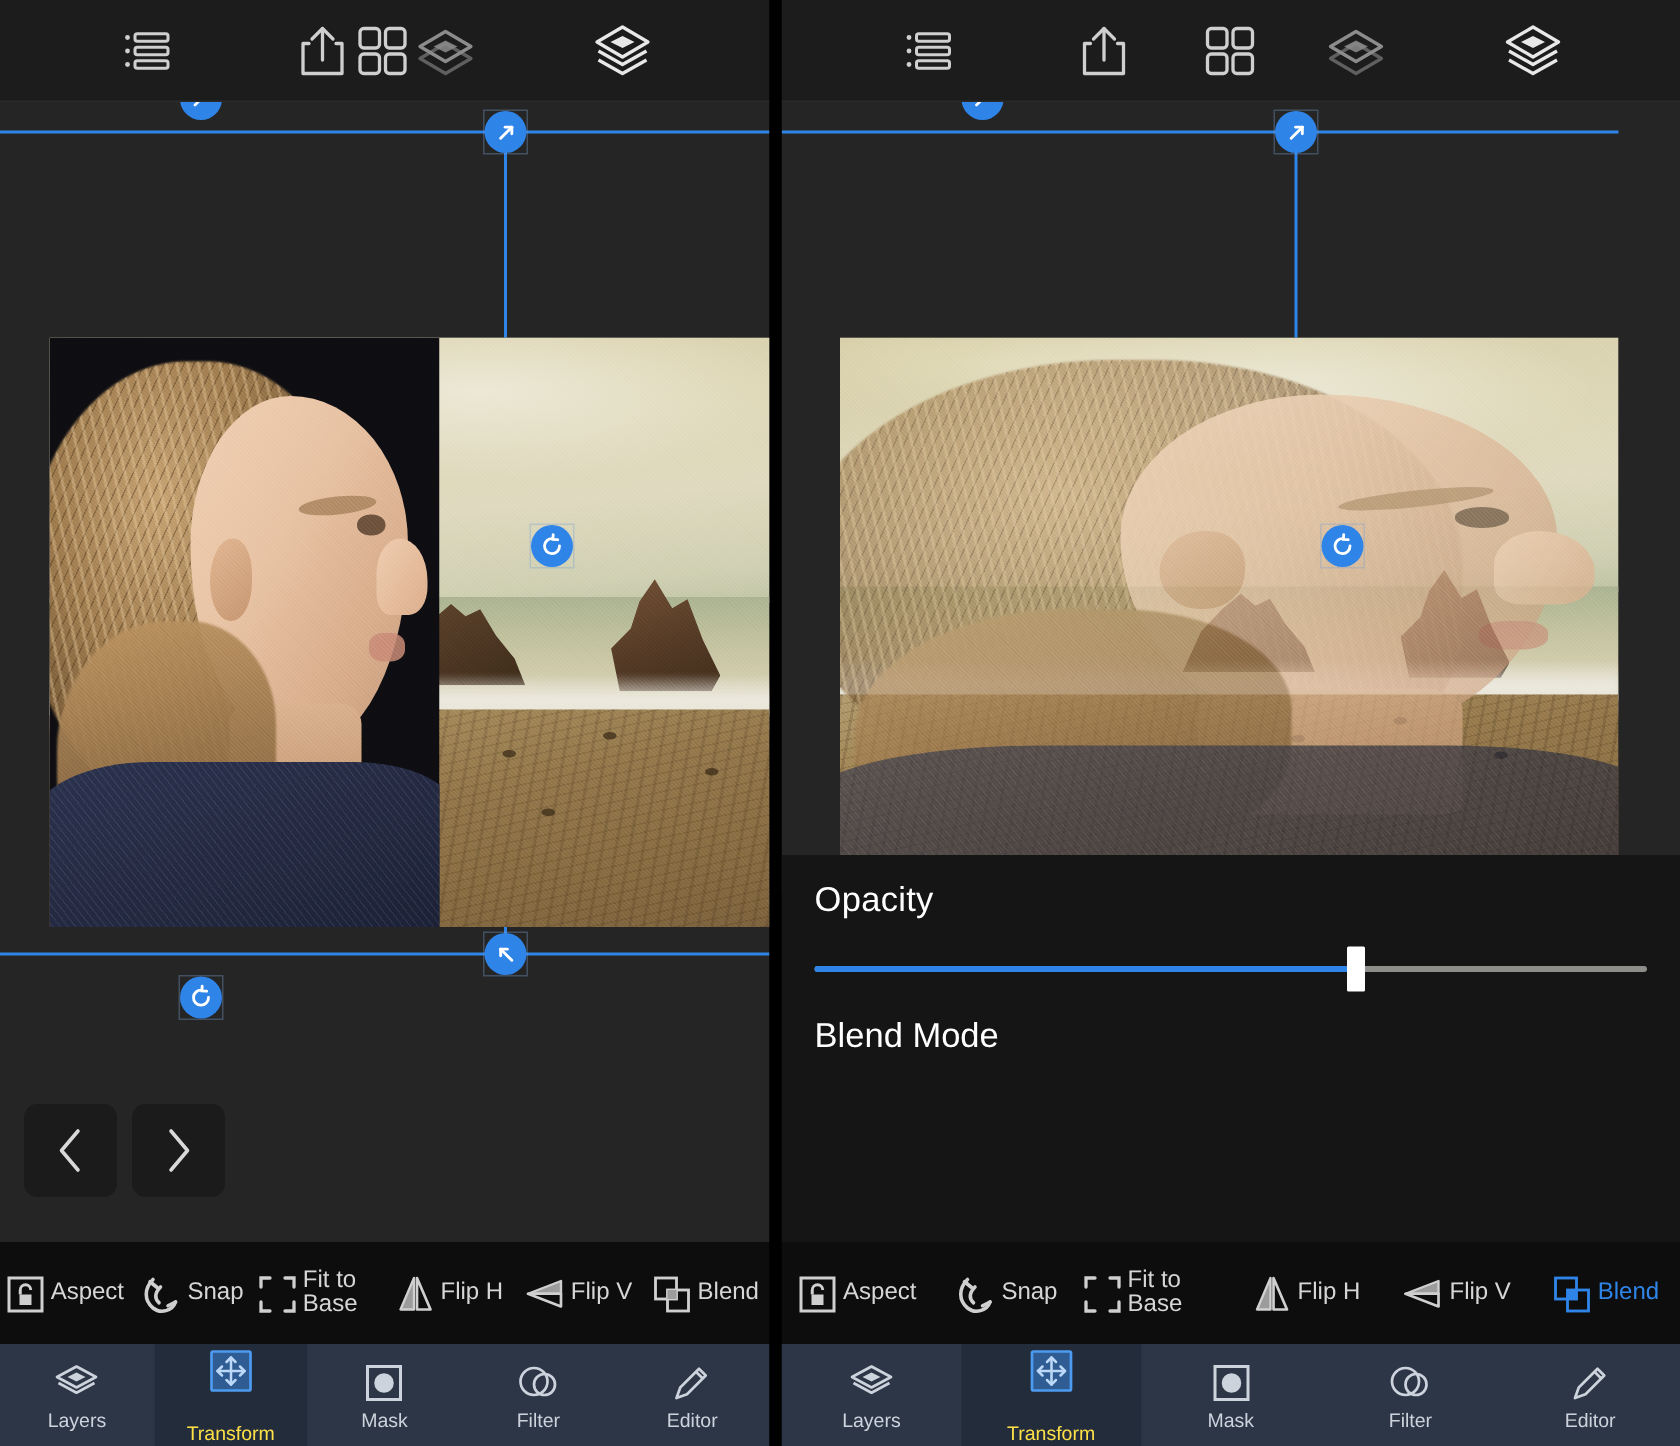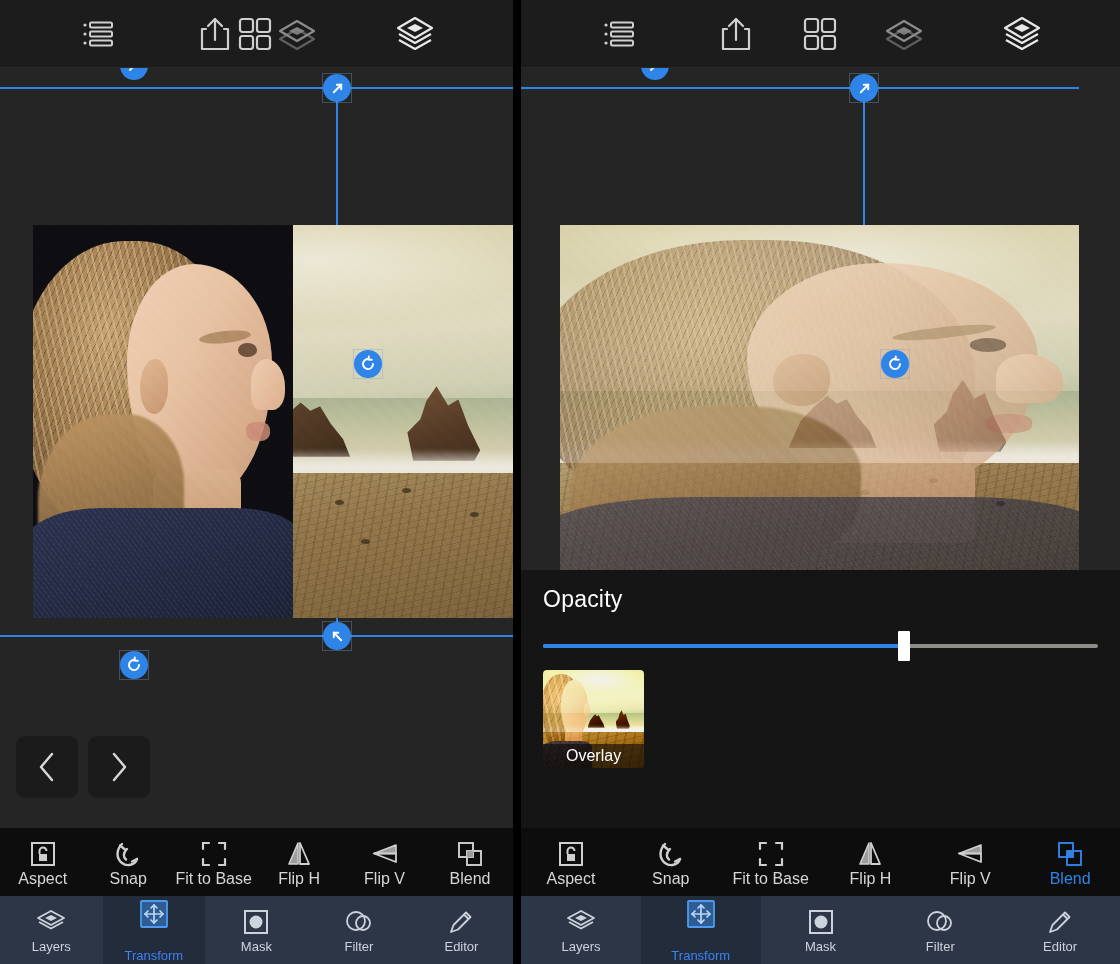--- a/index.html
+++ b/index.html
@@ -246,40 +246,40 @@
   .thumb.tm-screen   .thumb-img { filter: brightness(1.3) saturate(.65) contrast(.85); }
   .thumb.tm-overlay  .thumb-img { filter: contrast(1.45) saturate(1.4) brightness(.95); }
   .thumb.tm-darken   .thumb-img { filter: brightness(.86) saturate(.8) contrast(1.05); }
 
   
   .toolrow {
     position: absolute; left: 0; right: 0; bottom: 68px; height: 68px;
     background: #0d0d0d; display: flex; align-items: center;
   }
   .tool {
-    flex: 1; height: 68px; display: flex; flex-direction: column;
+    flex: 1; height: 68px; display: flex; 
     align-items: center; justify-content: center; gap: 3px; cursor: pointer;
   }
   .tool-ico { height: 30px; display: flex; align-items: flex-end; }
   .tool-lbl { color: #d6d6d6; font-size: 16px; line-height: 1; }
   .tool.active .tool-lbl { color: #2f84e8; }
 
   
   .navbar {
     position: absolute; left: 0; right: 0; bottom: 0; height: 68px;
     background: #2c3647; display: flex;
   }
   .nav {
     flex: 1; display: flex; flex-direction: column;
     align-items: center; justify-content: center; gap: 3px; cursor: pointer;
   }
   .nav.active { background: #232c3b; }
   .nav-ico { height: 30px; display: flex; align-items: center; }
   .nav-lbl { color: #cdd3dc; font-size: 13px; line-height: 1; }
-  .nav.active .nav-lbl { color: #3b82f6; margin-top: 17px; }
+  .nav.active .nav-lbl { color: #fde047; margin-top: 17px; }
 </style>
 </head>
 <body>
 
 <div class="screen">
 
   <div class="panel panel-left">
 
     <div class="topbar">
       <div class="tb-slot"></div>
@@ -697,48 +697,26 @@
 
     <div class="blendpanel">
       <div class="bp-title">Opacity</div>
 
       <div class="slider-row">
         <div class="slider-track"></div>
         <div class="slider-fill" id="opacity-fill" style="width: 65%;"></div>
         <div class="slider-thumb" id="opacity-thumb" style="left: calc(65% - 6px);"></div>
       </div>
 
+      <div class="bp-title2">Blend Mode</div>
 
       <div class="thumbs" id="thumbs">
 
 
 
-        <div class="thumb tm-overlay">
-          <div class="thumb-img">
-            <div class="scene">
-                <div class="sky"></div>
-                <div class="sea"></div>
-              <div class="rock r1"></div>
-                <div class="rock r2"></div>
-              <div class="foam"></div>
-                <div class="sand"></div>
-                <div class="vintage"></div>
-              </div>
-            <div class="girl" style="width:48%; opacity:.6;">
-                <div class="girl-bg" style="background:transparent"></div>
-              <div class="hair-back"></div>
-                <div class="hair-strands"></div>
-                <div class="face"></div>
-              <div class="nose"></div>
-                <div class="neck"></div>
-                <div class="dress"></div>
-              </div>
-          </div>
-          <div class="thumb-label">Overlay</div>
-        </div>
 
       </div>
     </div>
 
     <div class="toolrow">
       <div class="tool">
         <div class="tool-ico">
           <svg width="28" height="28" viewBox="0 0 28 28">
               <g fill="none" stroke="#cfcfcf" stroke-width="2">
             <rect x="3" y="3" width="22" height="22"></rect>

